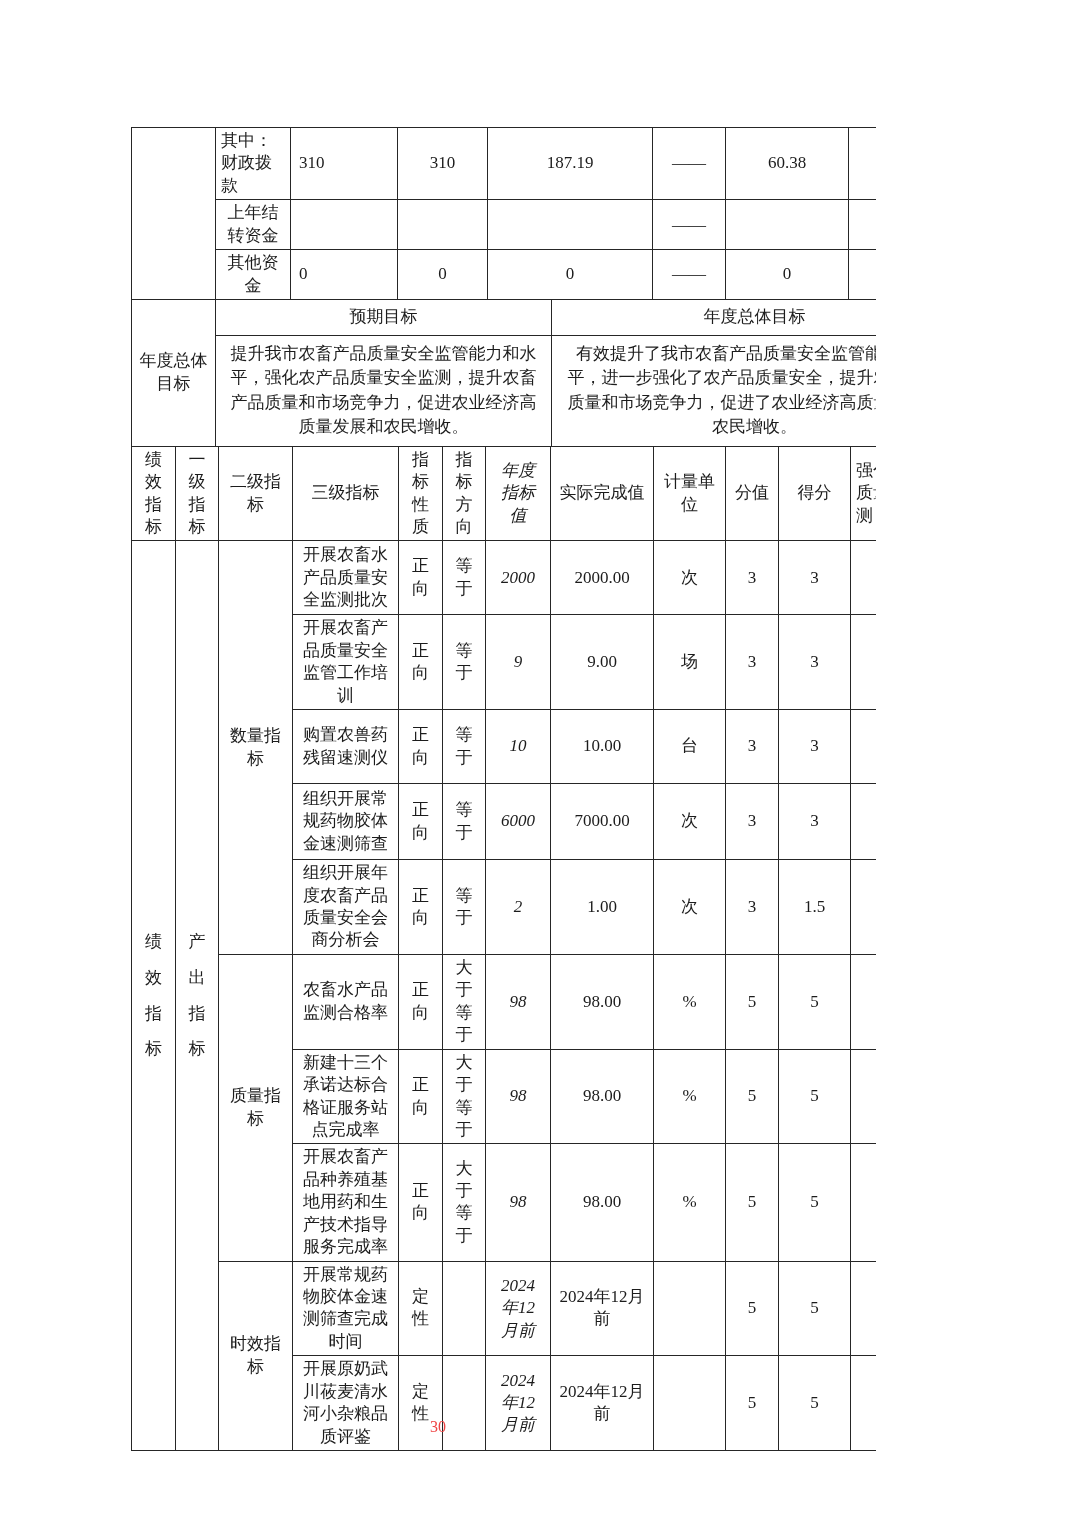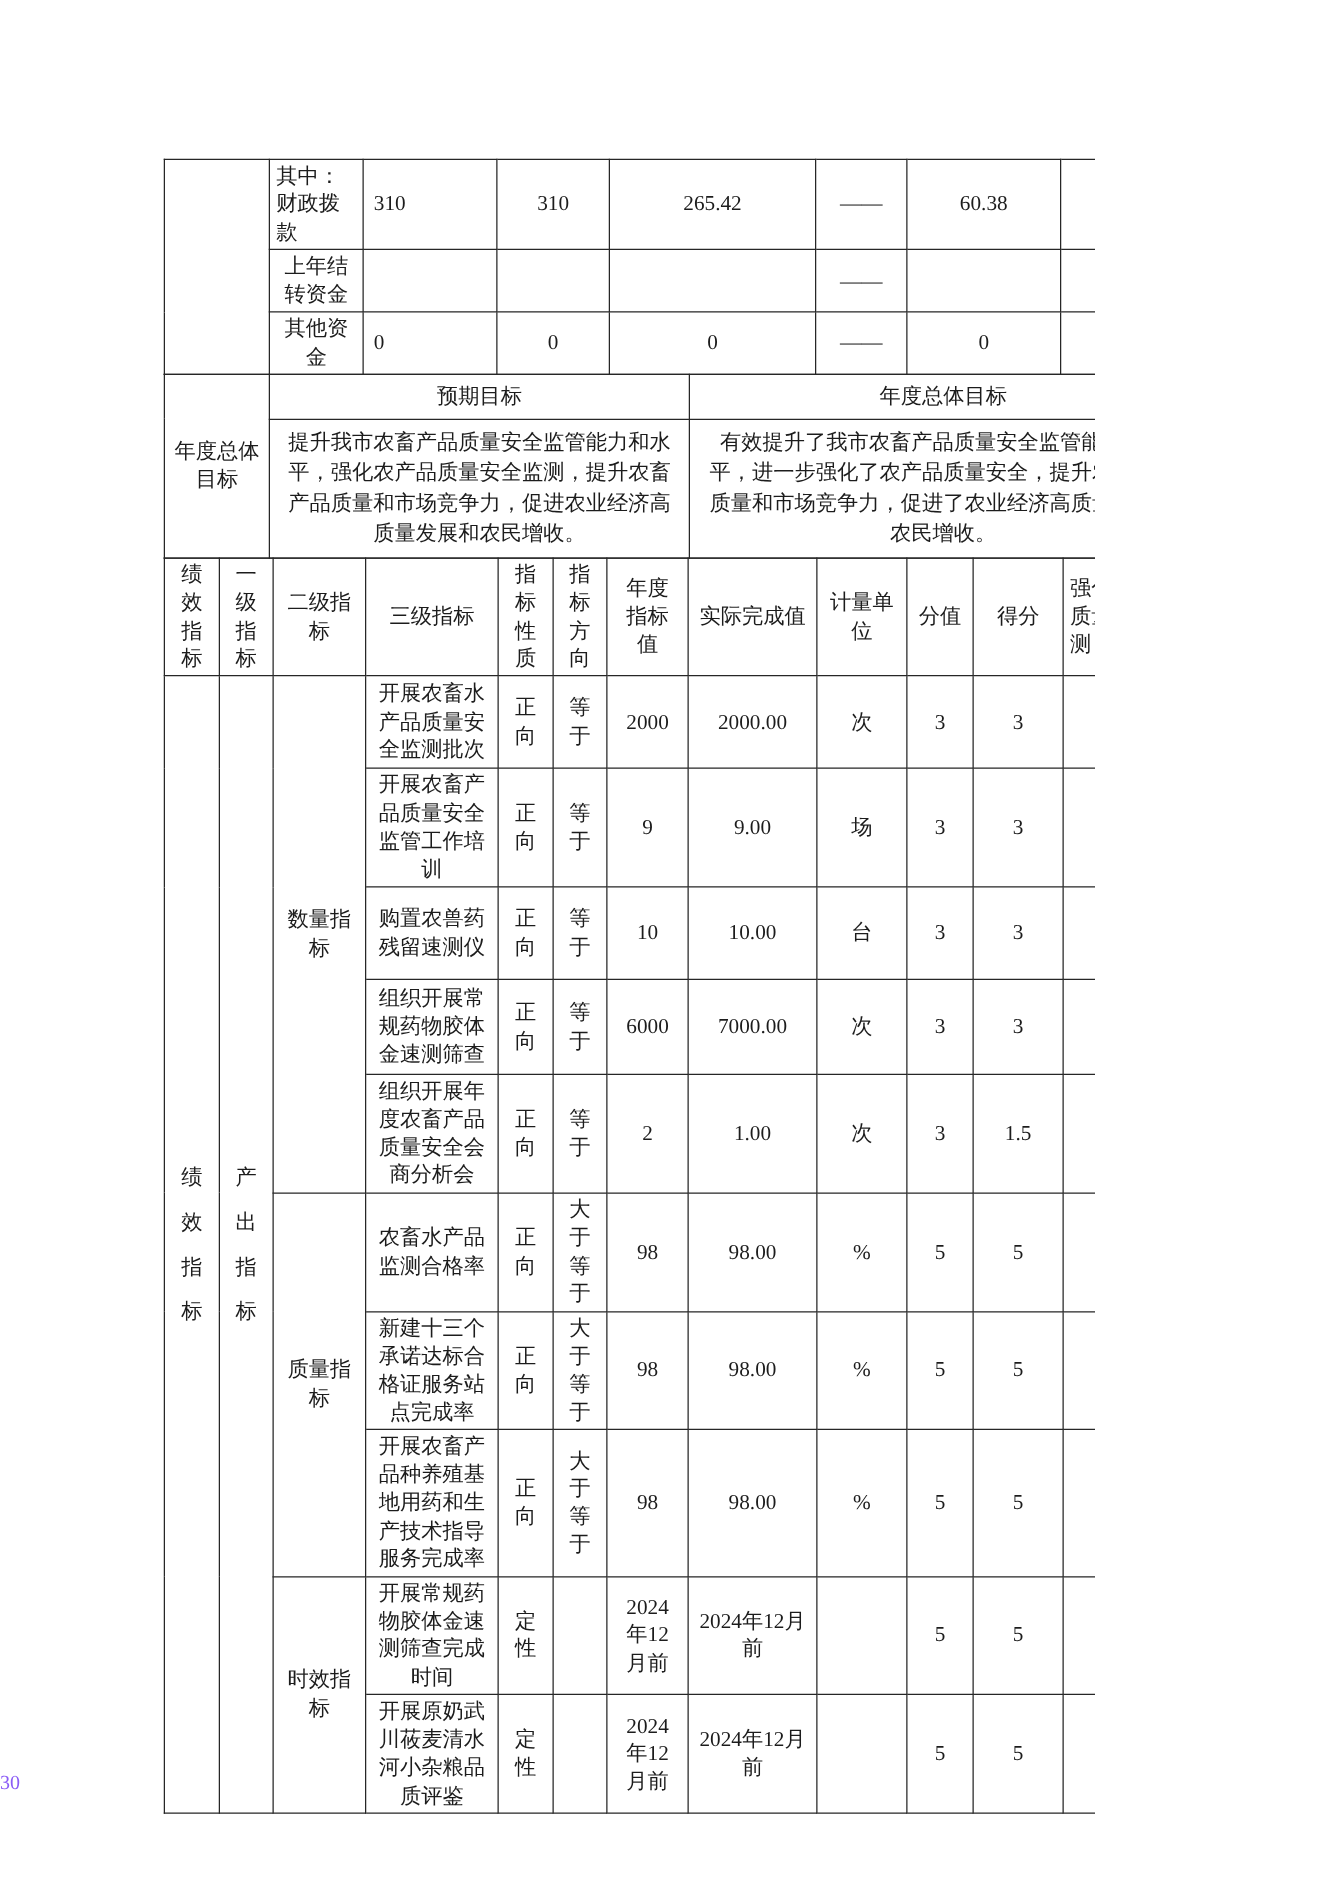--- a/index.html
+++ b/index.html
@@ -33,27 +33,28 @@
 
   
   .vt {
     display:inline-block;
     width:1.15em;
     word-break:break-all;
     text-align:center;
   }
   .vt-tall { line-height:2.1; }
 
-  td.col7, th.col7 { padding:2px 8px; }
+  td.col7, th.col7 { padding:2px 8px;font-style:italic; }
 
   .pageno {
     position:absolute;
     top:1418px; left:0; width:100%;
+    text-align:center;
     font-size:16px;
-    color:#8b5cf6;
+    color:#ef4444;
   }
 </style>
 </head>
 <body>
 
 <div class="page">
   <div class="doc">
 
     <table class="t-fund">
       <colgroup>
@@ -65,21 +66,21 @@
           <col style="width:73px">
           <col style="width:123px">
           <col style="width:109px">
       </colgroup>
       <tbody>
         <tr style="height:64px">
           <td rowspan="3"></td>
           <td class="al">其中：财政拨款</td>
           <td class="pl8">310</td>
           <td>310</td>
-          <td>265.42</td>
+          <td>187.19</td>
           <td>——</td>
           <td>60.38</td>
           <td>——</td>
         </tr>
         <tr style="height:44px">
           <td>上年结转资金</td>
           <td class="pl8"></td>
           <td></td>
           <td></td>
           <td>——</td>

